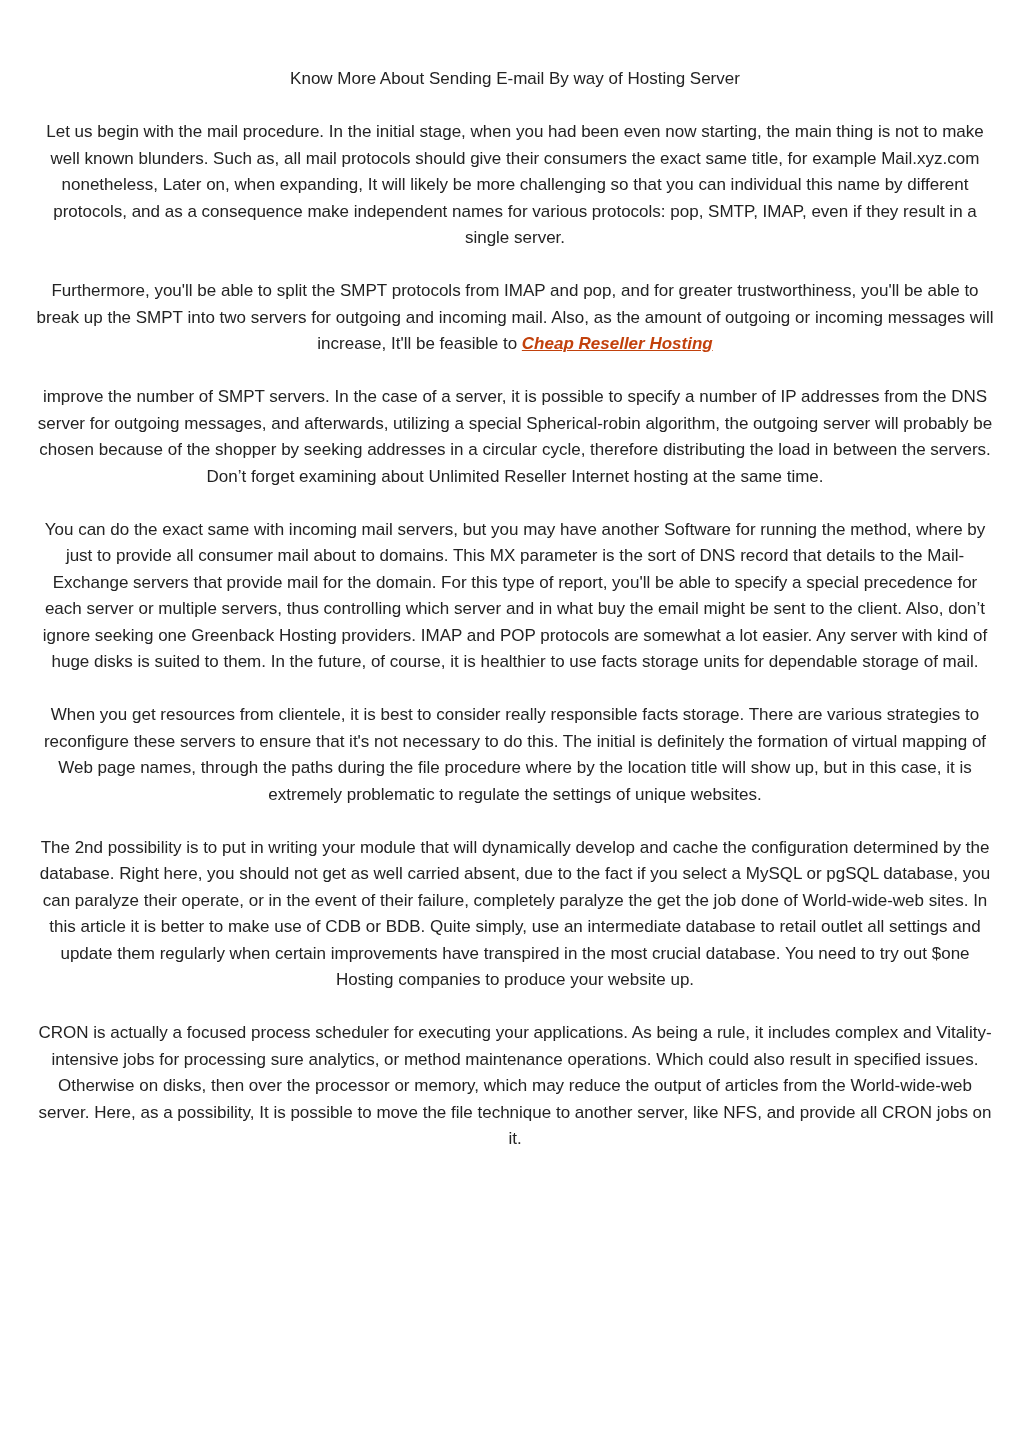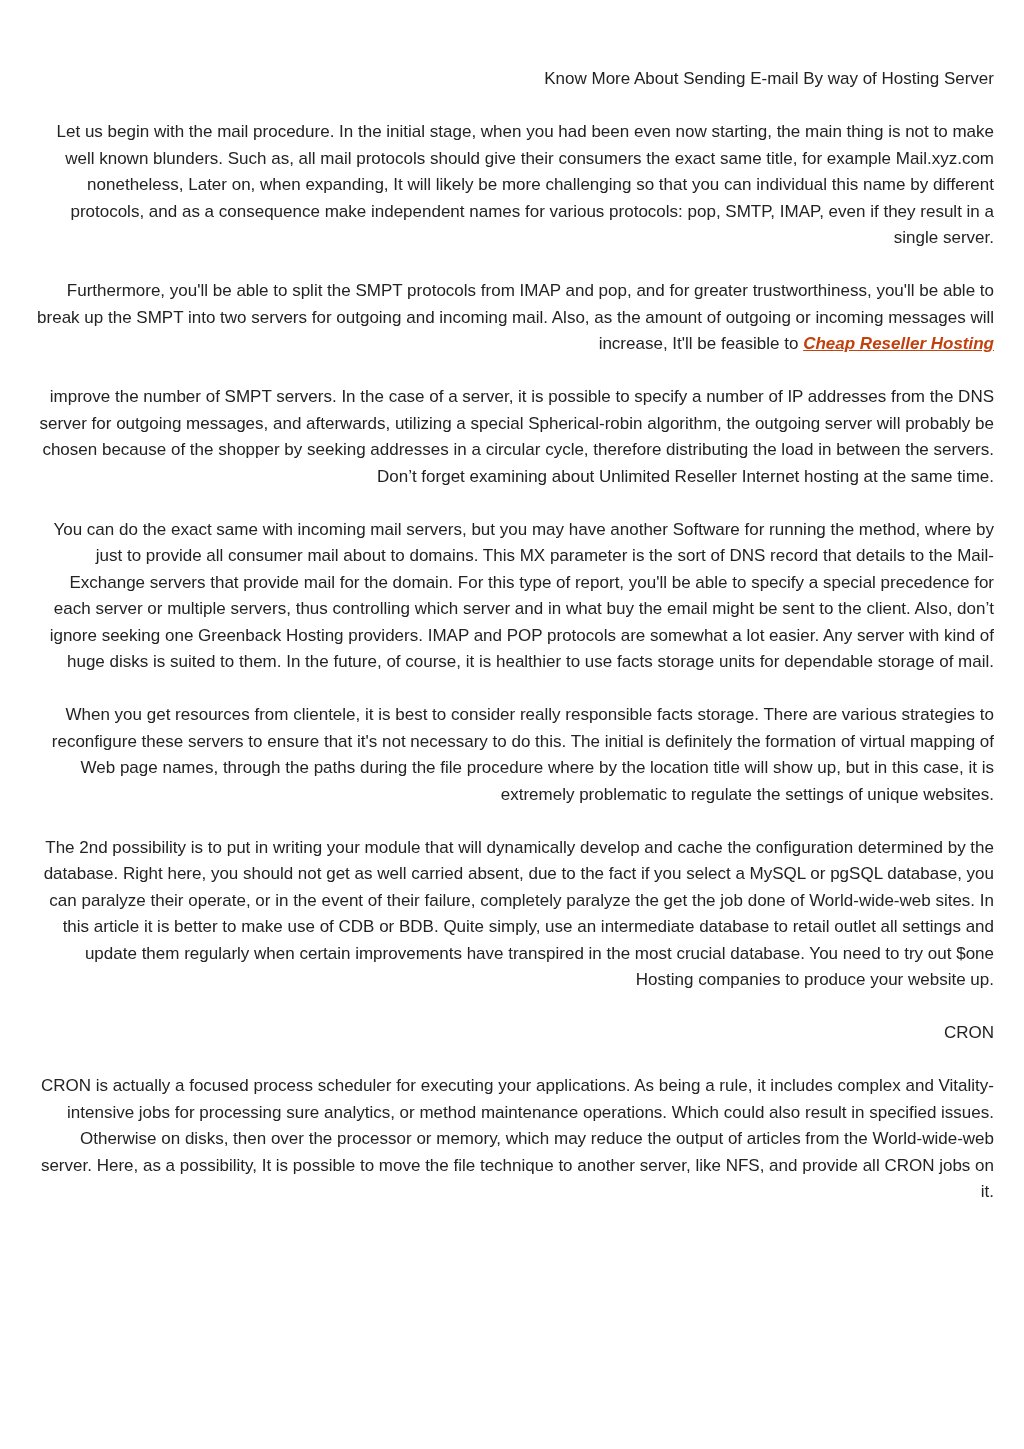--- a/index.html
+++ b/index.html
@@ -25,21 +25,21 @@
     width: 958px;
   }
   .doc-title,
   .doc-paragraph,
   .doc-heading {
     margin: 0 0 26.5px 0;
     font-size: 17px;
     line-height: 26.5px;
     font-weight: 400;
     color: #232323;
-    text-align: right;
+    text-align: center;
     white-space: normal;
   }
   .doc-link {
     color: #c2410c;
     font-weight: 700;
     font-style: italic;
     text-decoration: underline;
     cursor: pointer;
   }
 </style>
@@ -56,18 +56,17 @@
     <p class="doc-paragraph"><span>Furthermore, you'll be able to split the SMPT protocols from IMAP and pop, and for greater trustworthiness, you'll be able to break up the SMPT into two servers for outgoing and incoming mail. Also, as the amount of outgoing or incoming messages will increase, It'll be feasible to </span><a class="doc-link">Cheap Reseller Hosting</a></p>
 
     <p class="doc-paragraph">improve the number of SMPT servers. In the case of a server, it is possible to specify a number of IP addresses from the DNS server for outgoing messages, and afterwards, utilizing a special Spherical-robin algorithm, the outgoing server will probably be chosen because of the shopper by seeking addresses in a circular cycle, therefore distributing the load in between the servers. Don’t forget examining about Unlimited Reseller Internet hosting at the same time.</p>
 
     <p class="doc-paragraph">You can do the exact same with incoming mail servers, but you may have another Software for running the method, where by just to provide all consumer mail about to domains. This MX parameter is the sort of DNS record that details to the Mail-Exchange servers that provide mail for the domain. For this type of report, you'll be able to specify a special precedence for each server or multiple servers, thus controlling which server and in what buy the email might be sent to the client. Also, don’t ignore seeking one Greenback Hosting providers. IMAP and POP protocols are somewhat a lot easier. Any server with kind of huge disks is suited to them. In the future, of course, it is healthier to use facts storage units for dependable storage of mail.</p>
 
     <p class="doc-paragraph">When you get resources from clientele, it is best to consider really responsible facts storage. There are various strategies to reconfigure these servers to ensure that it's not necessary to do this. The initial is definitely the formation of virtual mapping of Web page names, through the paths during the file procedure where by the location title will show up, but in this case, it is extremely problematic to regulate the settings of unique websites.</p>
 
     <p class="doc-paragraph">The 2nd possibility is to put in writing your module that will dynamically develop and cache the configuration determined by the database. Right here, you should not get as well carried absent, due to the fact if you select a MySQL or pgSQL database, you can paralyze their operate, or in the event of their failure, completely paralyze the get the job done of World-wide-web sites. In this article it is better to make use of CDB or BDB. Quite simply, use an intermediate database to retail outlet all settings and update them regularly when certain improvements have transpired in the most crucial database. You need to try out $one Hosting companies to produce your website up.</p>
 
-    <p class="doc-heading">CRON</p>
 
     <p class="doc-paragraph">CRON is actually a focused process scheduler for executing your applications. As being a rule, it includes complex and Vitality-intensive jobs for processing sure analytics, or method maintenance operations. Which could also result in specified issues. Otherwise on disks, then over the processor or memory, which may reduce the output of articles from the World-wide-web server. Here, as a possibility, It is possible to move the file technique to another server, like NFS, and provide all CRON jobs on it.</p>
 
   </div>
 </div>
 
 </body></html>

